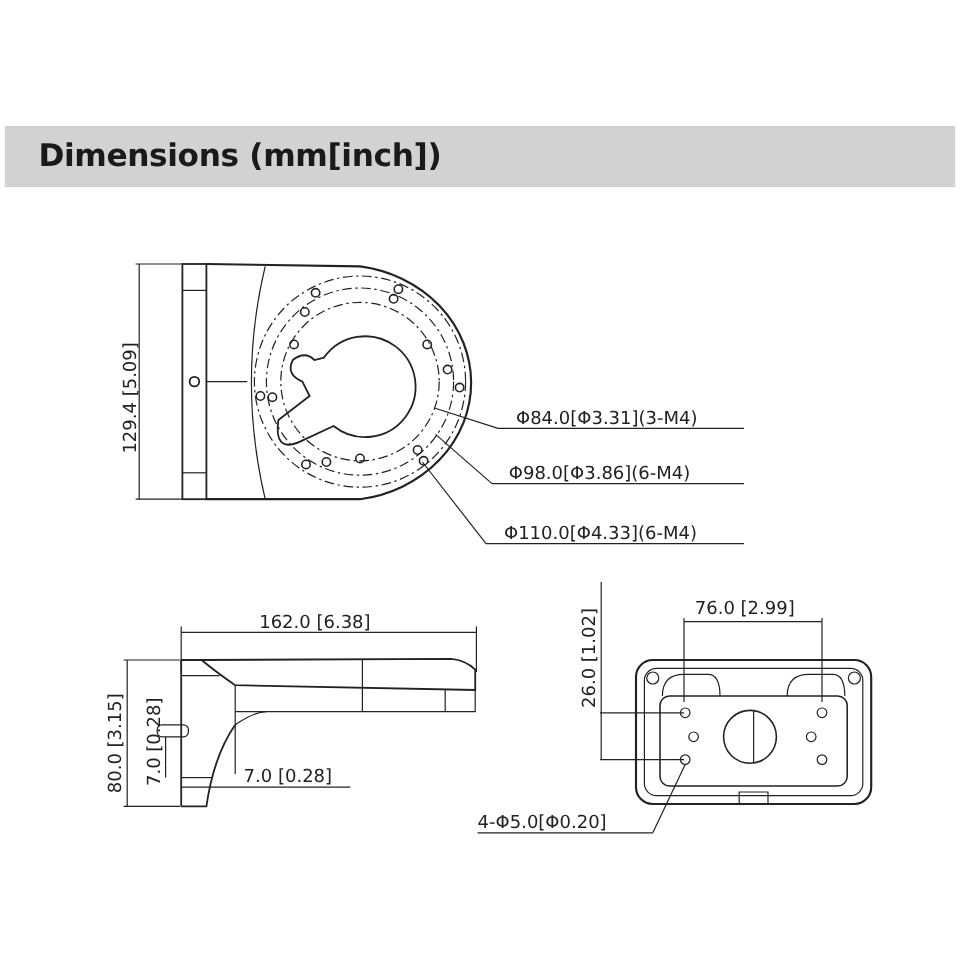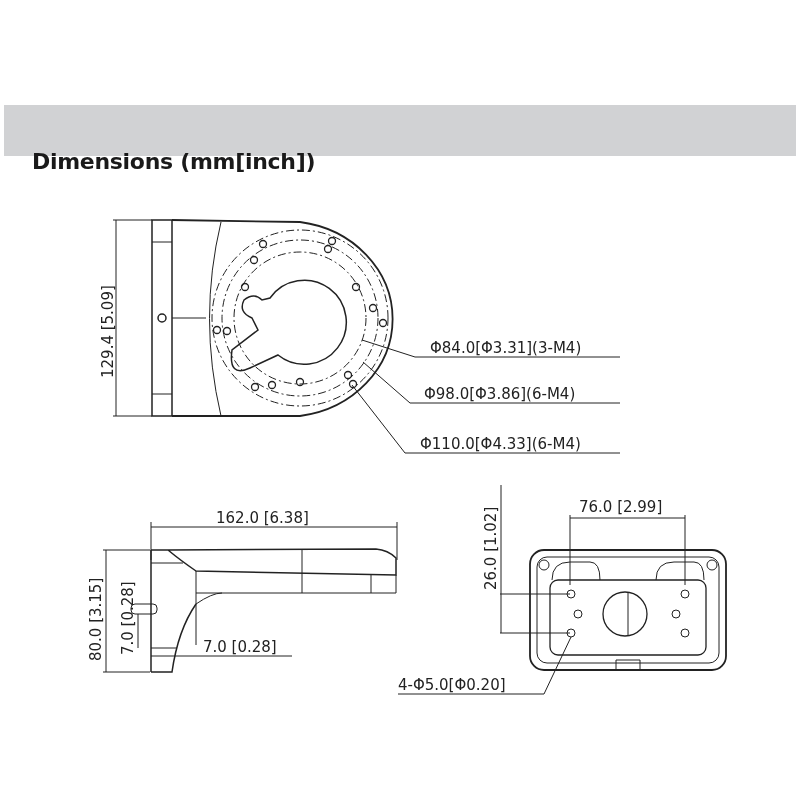--- a/index.html
+++ b/index.html
@@ -3,22 +3,22 @@
 <meta charset="utf-8">
 <style>
   html, body { margin: 0; padding: 0; background: #ffffff; }
   body { width: 800px; height: 800px; position: relative; overflow: hidden; font-family: "Liberation Sans", sans-serif; }
   .header-bar {
     position: absolute; left: 4px; top: 105px; width: 792px; height: 51px;
     background: #d1d2d4;
   }
   .header-title {
     position: absolute; left: 28px; top: 10px;
-    font-family: "DejaVu Sans", sans-serif; font-weight: bold; font-size: 22px;
-    color: #1a1a1a; letter-spacing: -0.3px; margin-top: 34px;
+    font-family: "DejaVu Sans", sans-serif; font-weight: bold; font-size: 26px;
+    color: #1a1a1a; letter-spacing: -0.3px;
   }
   svg.drawing { position: absolute; left: 0; top: 0; }
   .dim { font-family: "DejaVu Sans", sans-serif; font-size: 15px; fill: #222; }
 </style>
 </head>
 <body>
 
 <div class="header-bar">
   <div class="header-title">Dimensions (mm[inch])</div>
 </div>

